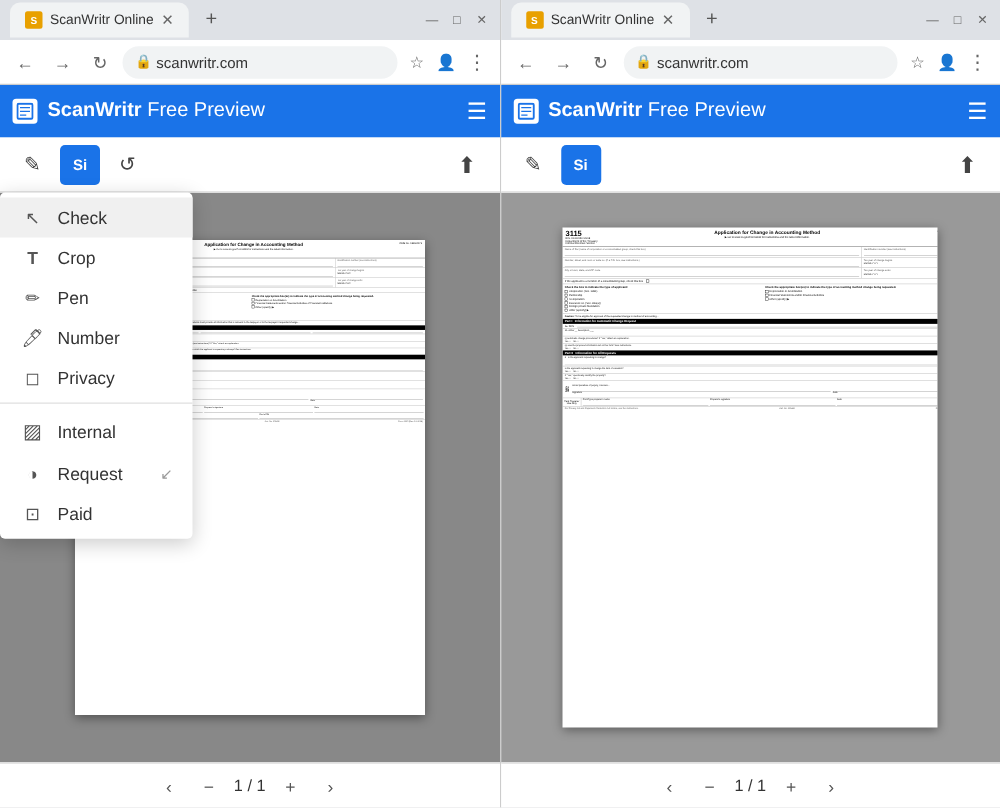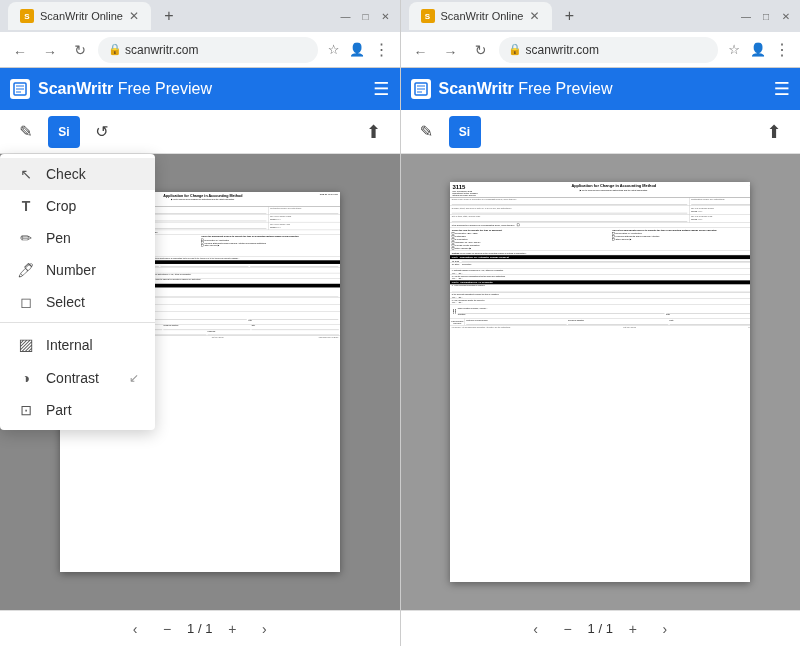--- a/index.html
+++ b/index.html
@@ -139,35 +139,35 @@
         <div class="menu-item">
           <span class="menu-icon">✏</span>
           <span>Pen</span>
         </div>
         <div class="menu-item">
           <span class="menu-icon">🖊</span>
           <span>Number</span>
         </div>
         <div class="menu-item">
           <span class="menu-icon">◻</span>
-          <span>Select</span>
+          <span>Privacy</span>
         </div>
         <div class="menu-divider"></div>
         <div class="menu-item">
           <span class="menu-icon" style="font-size:16px;">▨</span>
           <span>Internal</span>
         </div>
         <div class="menu-item">
           <span class="menu-icon">◑</span>
-          <span>Contrast</span>
+          <span>Request</span>
           <span style="margin-left:20px; color:#999; font-size:12px;">↙</span>
         </div>
         <div class="menu-item">
           <span class="menu-icon">⊡</span>
-          <span>Part</span>
+          <span>Paid</span>
         </div>
       </div>
     </div>
 
     <div class="doc-area">
       <div class="doc-page">
         <div class="form-container">
           <div class="form-inner">
 
             <div style="display:flex; justify-content:space-between; align-items:flex-start; padding:6px 8px 4px; border-bottom:1px solid #333;">

